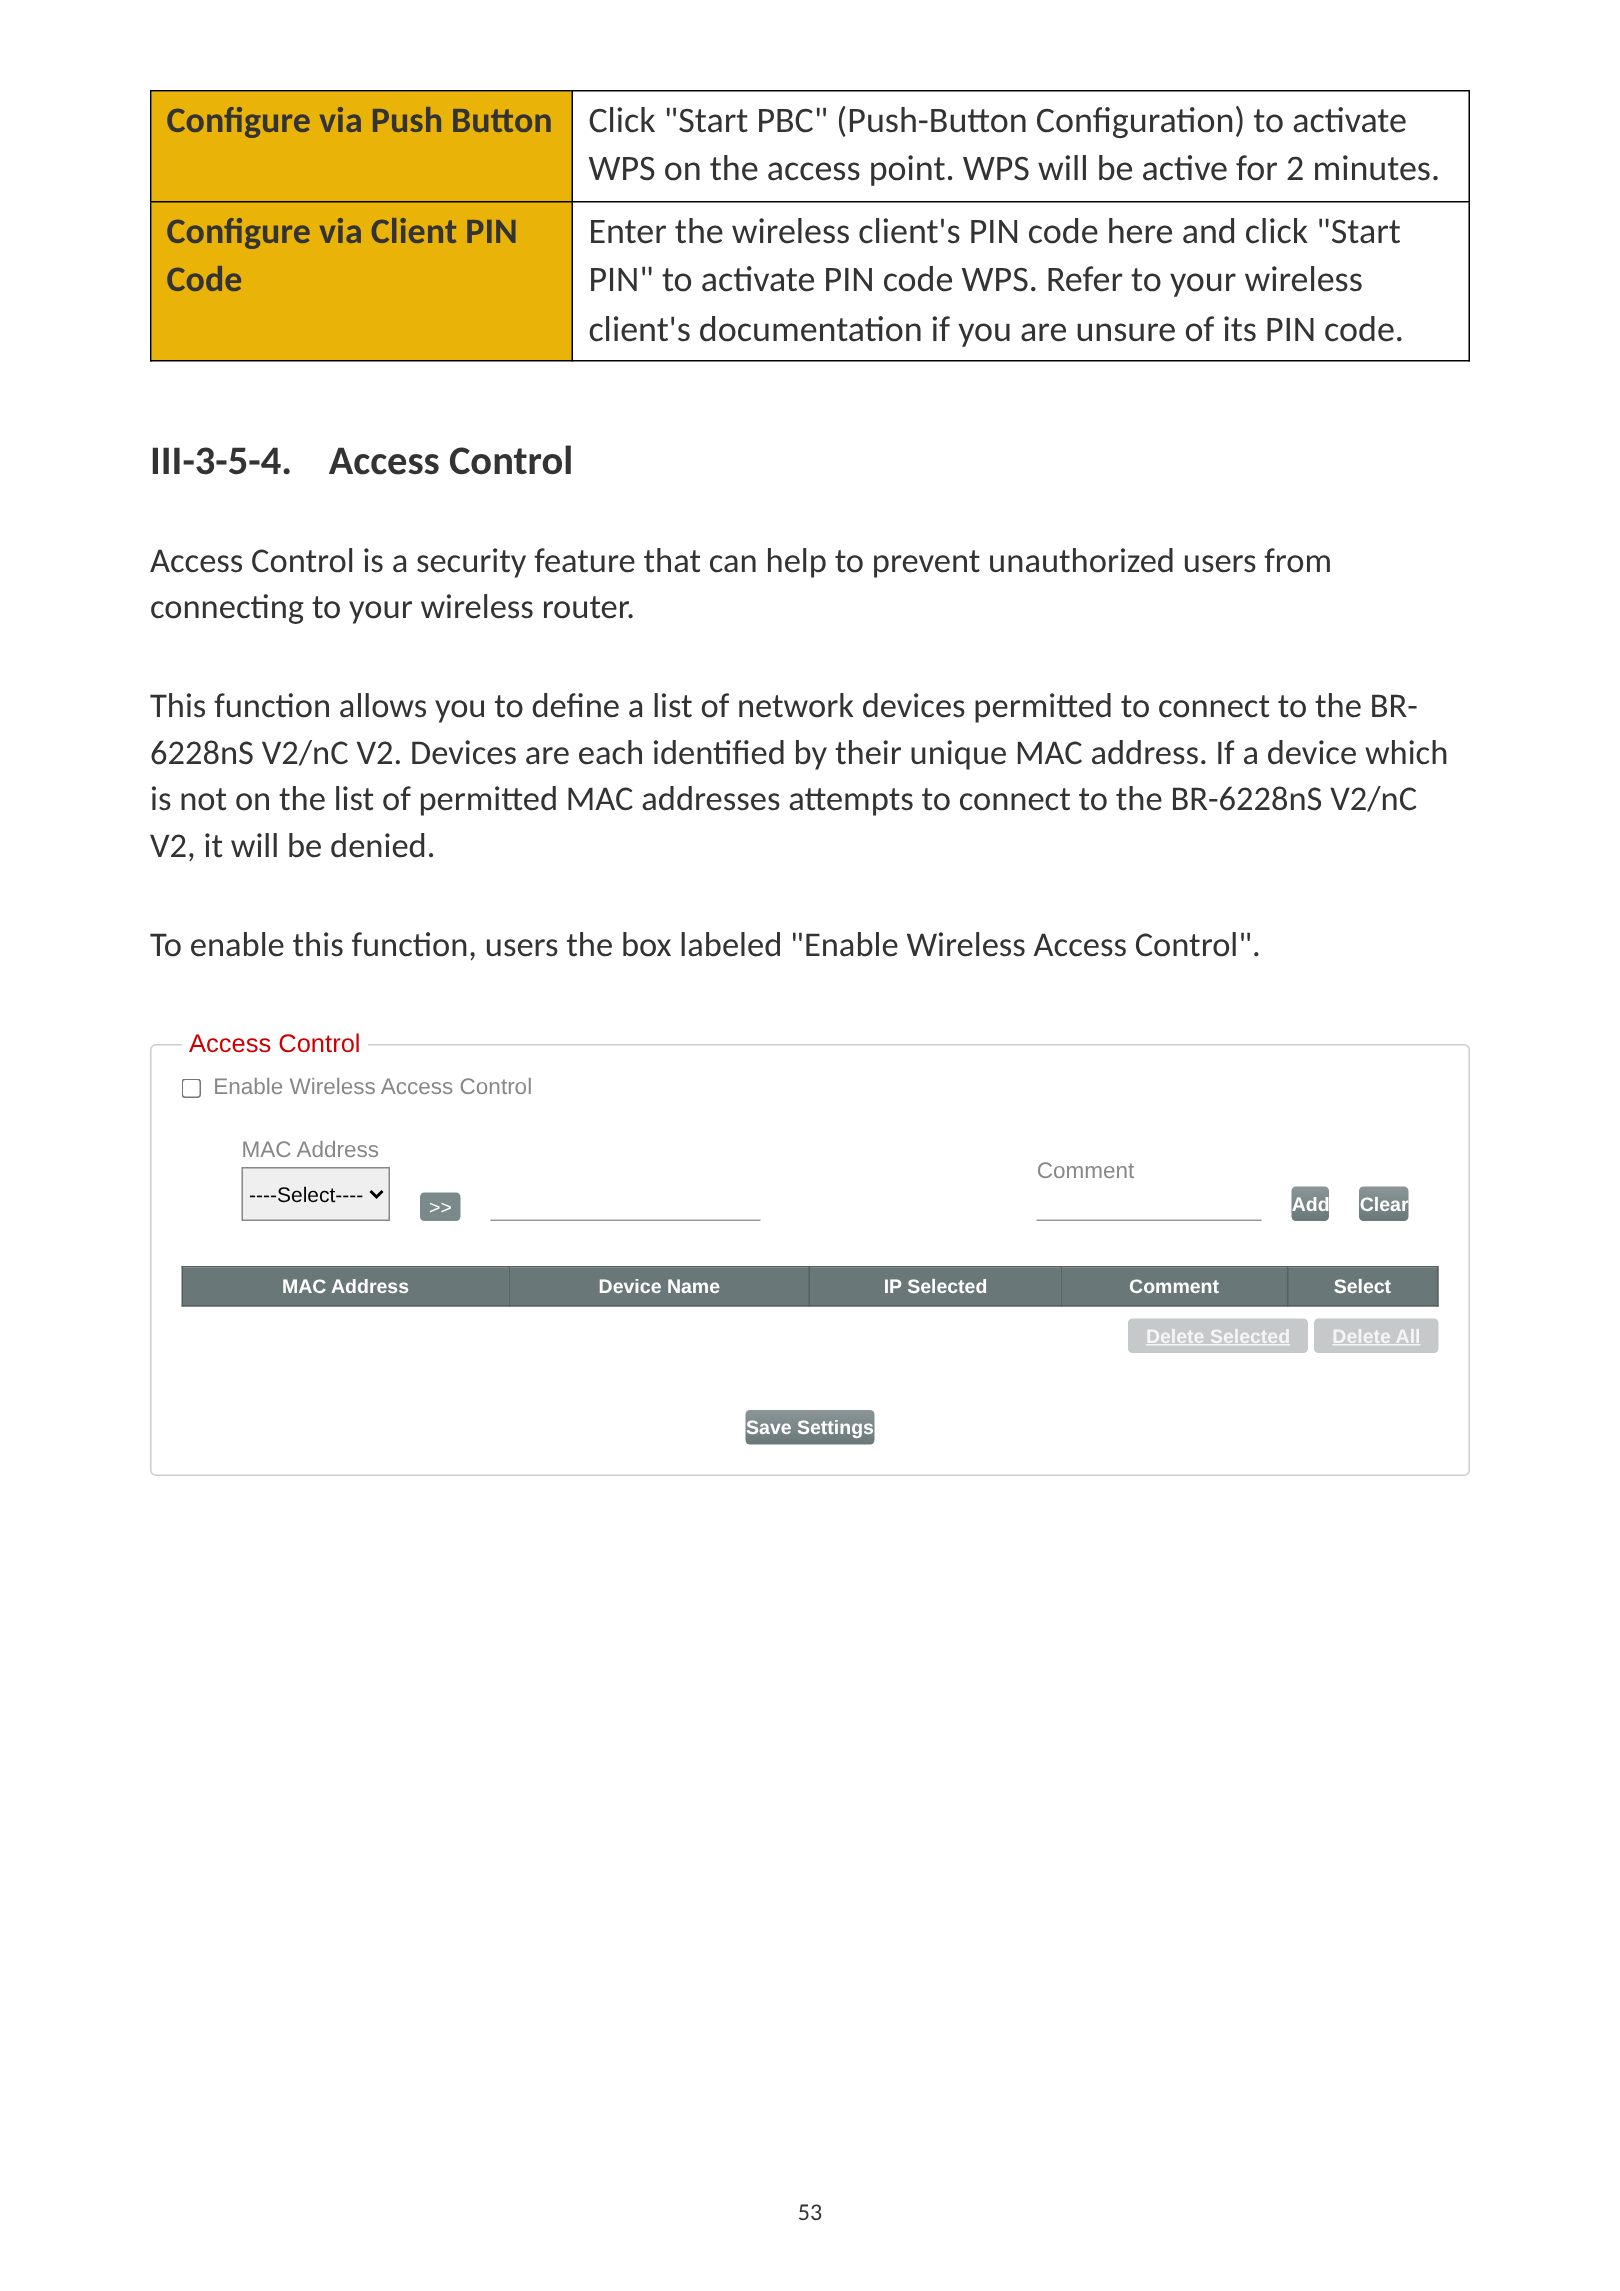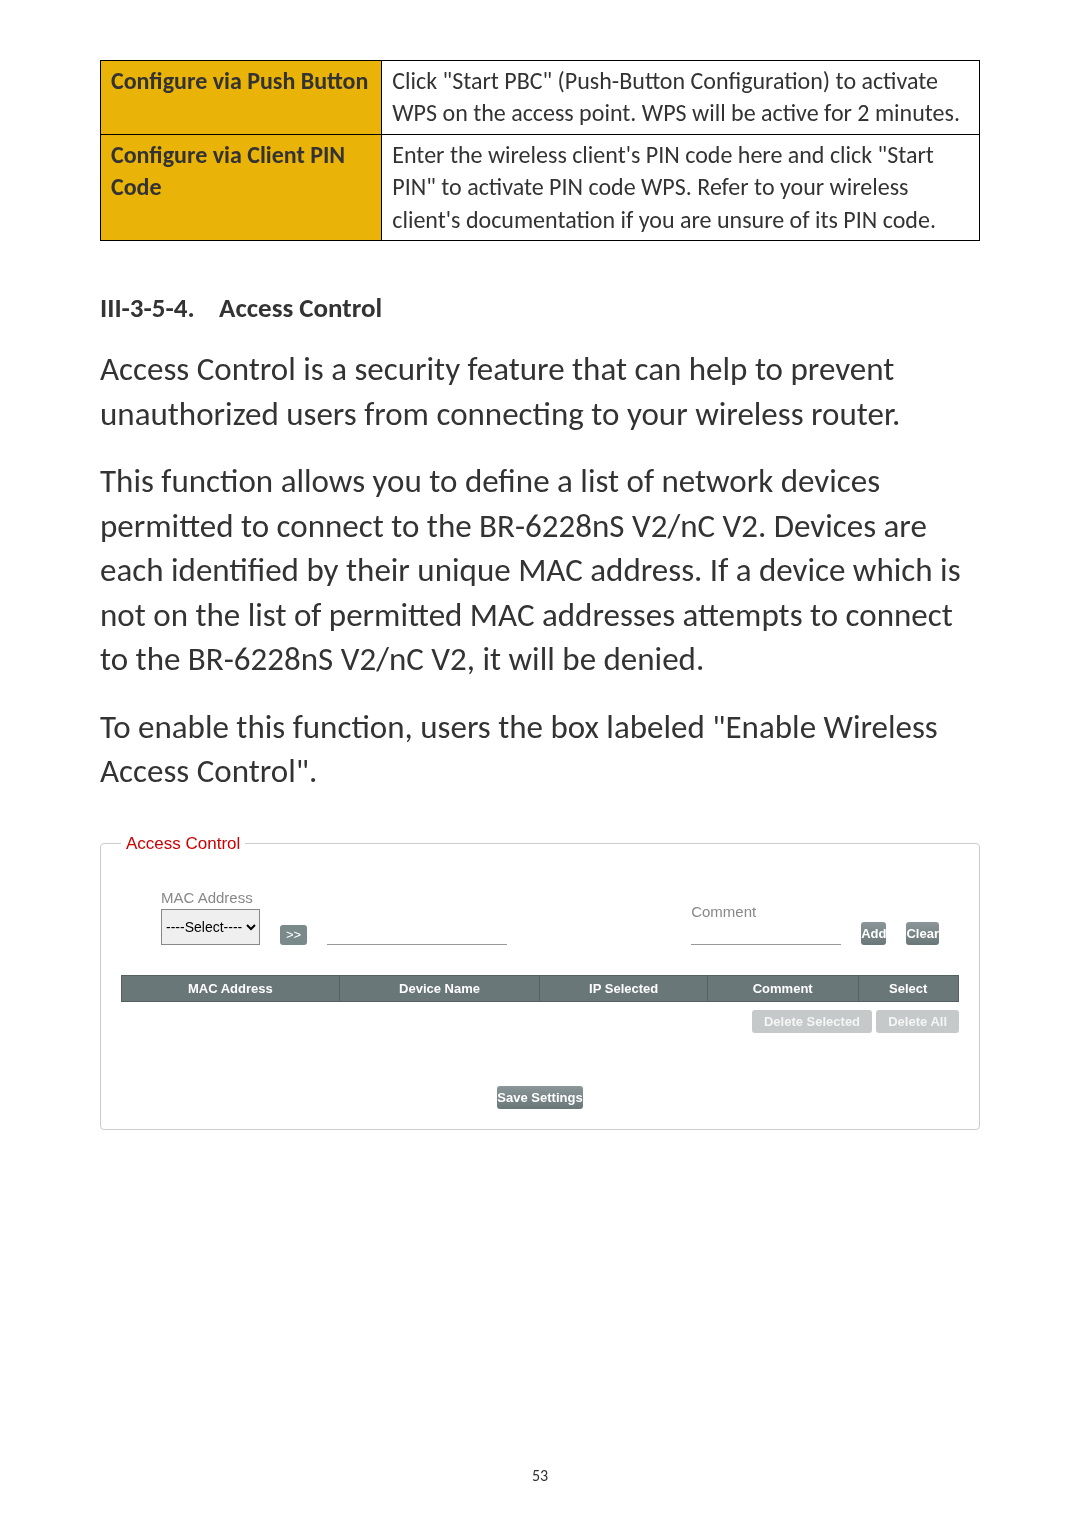--- a/index.html
+++ b/index.html
@@ -27,22 +27,22 @@
     background: #eab308;
     font-weight: bold;
     width: 32%;
   }
   .section-heading {
     margin-top: 50px;
     font-weight: bold;
     font-size: 27px;
   }
   .body-para {
-    margin-top: 23px;
-    font-size: 33px;
+    margin-top: 35px;
+    font-size: 23px;
     line-height: 1.35;
   }
   .ac-fieldset {
     margin-top: 40px;
     border: 1px solid #ccc;
     border-radius: 4px;
     padding: 10px 20px 20px 20px;
     font-size: 15px;
     font-family: Arial, Helvetica, sans-serif;
   }
@@ -111,20 +111,21 @@
   }
   .btn-disabled {
     background: #c5c9c9;
     color: #f5f5f5;
     font-size: 13px;
     border: none;
     border-radius: 3px;
     padding: 4px 12px;
     cursor: default;
     font-weight: bold;
+    text-decoration: underline;
   }
   .entry-table {
     width: 100%;
     border-collapse: collapse;
     margin-top: 10px;
   }
   .entry-table th {
     background: #6a7778;
     color: #fff;
     font-size: 13px;
@@ -132,21 +133,21 @@
     padding: 5px 8px;
     text-align: center;
     border: 1px solid #556060;
   }
   .below-table-btns {
     text-align: right;
     margin-top: 8px;
   }
   .save-row {
     text-align: center;
-    margin-top: 53px;
+    margin-top: 38px;
   }
   .page-number {
     position: absolute;
     bottom: 42px;
     left: 50%;
     transform: translateX(-50%);
     font-size: 16px;
   }
 </style>
 </head>
@@ -171,20 +172,24 @@
   <span>Access Control</span>
 </div>
 
 <p class="body-para">Access Control is a security feature that can help to prevent unauthorized users from connecting to your wireless router.</p>
 <p class="body-para">This function allows you to define a list of network devices permitted to connect to the BR-6228nS V2/nC V2. Devices are each identified by their unique MAC address. If a device which is not on the list of permitted MAC addresses attempts to connect to the BR-6228nS V2/nC V2, it will be denied.</p>
 <p class="body-para">To enable this function, users the box labeled "Enable Wireless Access Control".</p>
 
 <fieldset class="ac-fieldset">
   <legend class="ac-legend">Access Control</legend>
 
+  <div class="checkbox-row">
+    <input type="checkbox" style="">
+    <span>Enable Wireless Access Control</span>
+  </div>
 
   <div class="input-row">
     <div class="input-block">
       <span class="field-label">MAC Address</span>
       <select class="ui-select">
         <option>----Select----</option>
       </select>
     </div>
     <button class="mini-btn">&gt;&gt;</button>
     <input type="text" class="underline-field" style="">

